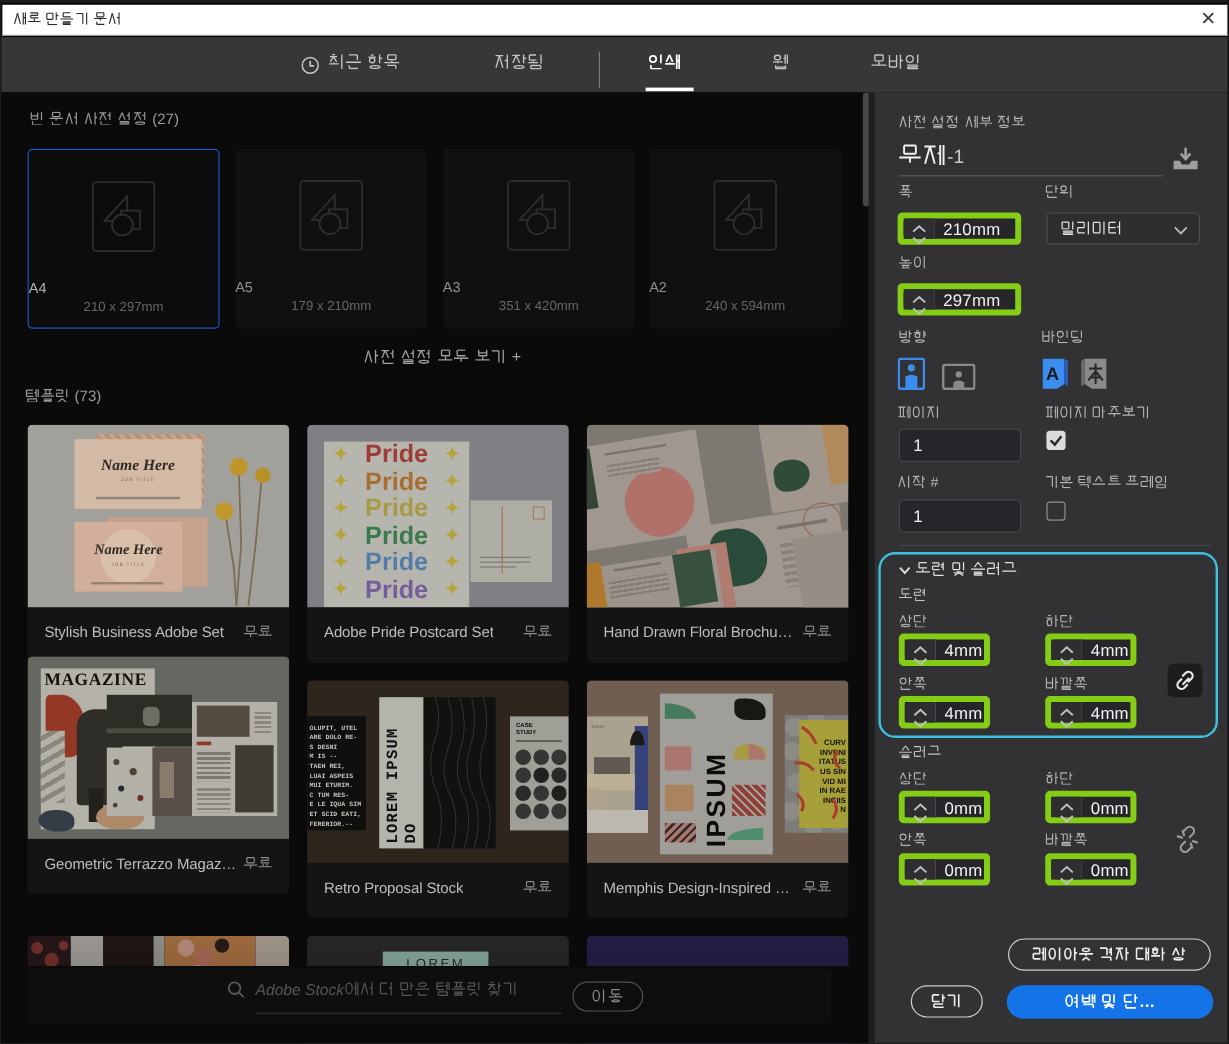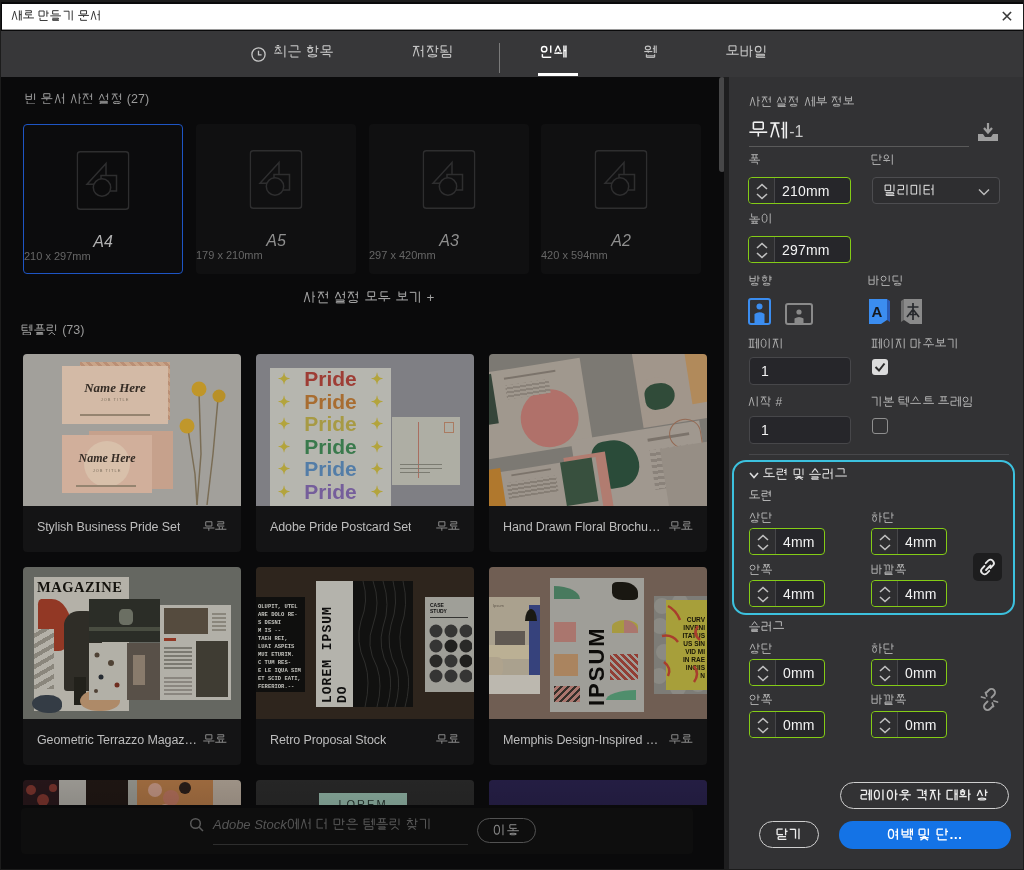--- a/index.html
+++ b/index.html
@@ -12,38 +12,38 @@
 #closex{position:absolute;right:7px;top:4px;width:18px;height:18px;color:#3a3a3a;font-size:16px;line-height:18px;text-align:center;font-weight:400;}
 
 #tabbar{position:absolute;left:0;top:29px;width:1024px;height:46px;background:#373739;}
 .tab{position:absolute;top:12.5px;font-size:14px;color:#c6c6c6;}
 
 #left{position:absolute;left:0;top:75px;width:723px;height:795px;background:#0a0a0b;}
 .slabel{position:absolute;color:#9b9b9b;font-size:12.5px;}
 .pcard{position:absolute;width:160px;height:150px;background:#101011;border-radius:4px;top:47px;}
 .pcard.sel{background:#0c0c0d;border:1.5px solid #1e55c4;}
 .pcard svg{position:absolute;left:50%;top:26px;transform:translateX(-50%);}
-.pname{position:absolute;width:100%;text-align:center;top:108px;font-size:16px;color:#8f8f8f;font-style:italic;}
+.pname{position:absolute;width:100%;top:108px;font-size:12px;color:#8f8f8f;}
 .pcard.sel .pname{color:#b2b2b2;}
-.pdim{position:absolute;width:100%;top:125px;font-size:11px;color:#666;}
+.pdim{position:absolute;width:100%;text-align:center;top:125px;font-size:11px;color:#666;}
 .tcard{position:absolute;width:218px;height:198px;background:#141415;border-radius:4px;overflow:hidden;}
 .timg{position:absolute;left:0;top:0;width:218px;height:152px;overflow:hidden;filter:blur(0.4px) saturate(0.95);}
 .timg::after{content:"";position:absolute;left:0;top:0;right:0;bottom:0;background:rgba(0,0,0,0.10);}
 .r3 .timg::after{background:linear-gradient(rgba(0,0,0,0.18),rgba(0,0,0,0.55));}
 .tcap{position:absolute;left:0;top:152px;width:218px;height:46px;}
 .ttitle{position:absolute;left:14px;top:14px;font-size:12.5px;color:#bdbdbd;white-space:nowrap;max-width:160px;overflow:hidden;text-overflow:ellipsis;letter-spacing:-0.1px;}
 .tfree{position:absolute;right:13px;top:14px;font-size:12.5px;color:#8a8a8a;}
 
 #searchwrap{position:absolute;left:0px;top:728px;width:723px;height:67px;background:#0a0a0b;}
 #searchbar{position:absolute;left:20px;top:3px;width:672px;height:46px;background:#0e0e0e;border-radius:4px;}
 
 #right{position:absolute;left:723px;top:75px;width:301px;height:795px;background:#323234;}
 .rlabel{position:absolute;color:#b3b3b3;font-size:12px;}
 .field{position:absolute;background:#26262a;border:1px solid #47474a;border-radius:4px;color:#f2f2f2;font-weight:normal;font-size:14px;}
-.stepfield{position:absolute;border:1px solid #84cc16;border-radius:4px;background:#26262a;}
+.stepfield{position:absolute;border:5px solid #84cc16;border-radius:4px;background:#26262a;}
 .stepper{position:absolute;left:0;top:0;height:100%;width:26px;background:#2e2e30;border-right:1px solid #47474a;border-radius:4px 0 0 4px;}
 .chev{position:absolute;left:0;width:100%;text-align:center;color:#c0c0c0;}
 .sval{position:absolute;left:33px;top:50%;transform:translateY(-50%);color:#f2f2f2;font-weight:normal;font-size:14px;letter-spacing:0.2px;}
 .pill{position:absolute;border:1.5px solid #cfcfcf;border-radius:14px;color:#ededed;text-align:center;}
 </style>
 </head>
 <body>
 <div id="app">
   <div id="titlebar">
       <span class="t k"><svg style="display:inline-block;vertical-align:-0.115em;margin-right:0.8999999999999999px" width="11.16" height="11.16" viewBox="0 0 100 100">
@@ -349,33 +349,33 @@
         <div class="pcard" style="left:368px">
           <svg width="53" height="59" viewBox="0 0 53 59">
             <g fill="#101011" stroke="#2e2e2f" stroke-width="1.5">
               <rect x="0.8" y="0.8" width="51.4" height="57.4" rx="3" fill="none"></rect>
               <path d="M29.5 12.5 L10.5 33.2 L29.5 33.2 Z"></path>
               <rect x="24.5" y="24.5" width="15.5" height="15.5"></rect>
               <circle cx="25.5" cy="36.5" r="8.7"></circle>
             </g>
           </svg>
           <div class="pname">A3</div>
-          <div class="pdim">297 x 420mm</div>
+          <div class="pdim">351 x 420mm</div>
         </div>
         <div class="pcard" style="left:540px">
           <svg width="53" height="59" viewBox="0 0 53 59">
             <g fill="#101011" stroke="#2e2e2f" stroke-width="1.5">
               <rect x="0.8" y="0.8" width="51.4" height="57.4" rx="3" fill="none"></rect>
               <path d="M29.5 12.5 L10.5 33.2 L29.5 33.2 Z"></path>
               <rect x="24.5" y="24.5" width="15.5" height="15.5"></rect>
               <circle cx="25.5" cy="36.5" r="8.7"></circle>
             </g>
           </svg>
           <div class="pname">A2</div>
-          <div class="pdim">420 x 594mm</div>
+          <div class="pdim">240 x 594mm</div>
         </div>
       </div>
 
     <span class="slabel k" style="left:302px;top:213px;font-size:13.5px;color:#a2a2a2"><svg style="display:inline-block;vertical-align:-0.115em;margin-right:1.0125px" width="12.555000000000001" height="12.555000000000001" viewBox="0 0 100 100">
           <g stroke="currentColor" stroke-linecap="butt">
             <line x1="32.0" y1="9.3" x2="10.2" y2="88.0" stroke-width="8.5"></line>
             <line x1="32.0" y1="9.3" x2="53.8" y2="88.0" stroke-width="8.5"></line>
             <line x1="79.5" y1="4.0" x2="79.5" y2="94.0" stroke-width="8.5"></line>
             <line x1="79.5" y1="41.8" x2="96.0" y2="41.8" stroke-width="8.5"></line>
           </g>
@@ -502,21 +502,21 @@
           <svg class="abs" style="left:150px;top:20px" width="60" height="132" viewBox="0 0 60 132">
             <path d="M26 18 L28 80 L24 131" stroke="#8a7a5e" stroke-width="1.5" fill="none"></path>
             <path d="M45 25 L40 80 L34 131" stroke="#8a7a5e" stroke-width="1.5" fill="none"></path>
             <path d="M15 55 L22 100 L24 131" stroke="#8a7a5e" stroke-width="1.5" fill="none"></path>
             <circle cx="26" cy="15" r="7.5" fill="#d9a827"></circle>
             <circle cx="46" cy="22" r="6.5" fill="#d0a126"></circle>
             <circle cx="14" cy="52" r="7.5" fill="#d9a92a"></circle>
           </svg>
         </div>
         <div class="tcap">
-            <span class="ttitle">Stylish Business Pride Set</span>
+            <span class="ttitle">Stylish Business Adobe Set</span>
             <span class="tfree k"><svg style="display:inline-block;vertical-align:-0.115em;margin-right:0.9375px" width="11.625" height="11.625" viewBox="0 0 100 100">
                 <g stroke="currentColor" stroke-linecap="butt">
                   <line x1="23.6" y1="6.5" x2="76.4" y2="6.5" stroke-width="8.5"></line>
                   <line x1="76.4" y1="6.5" x2="76.4" y2="43.5" stroke-width="8.5"></line>
                   <line x1="76.4" y1="43.5" x2="23.6" y2="43.5" stroke-width="8.5"></line>
                   <line x1="23.6" y1="43.5" x2="23.6" y2="6.5" stroke-width="8.5"></line>
                   <line x1="2.0" y1="60.2" x2="98.0" y2="60.2" stroke-width="8.5"></line>
                   <line x1="50.0" y1="60.2" x2="50.0" y2="84.0" stroke-width="8.5"></line>
                 </g>
               </svg><svg style="display:inline-block;vertical-align:-0.115em;margin-right:0.9375px" width="11.625" height="11.625" viewBox="0 0 100 100">
@@ -628,21 +628,21 @@
                   <line x1="23.6" y1="25.0" x2="23.6" y2="43.5" stroke-width="8.5"></line>
                   <line x1="23.6" y1="43.5" x2="80.0" y2="43.5" stroke-width="8.5"></line>
                   <line x1="36.6" y1="50.0" x2="36.6" y2="71.1" stroke-width="8.5"></line>
                   <line x1="63.4" y1="50.0" x2="63.4" y2="71.1" stroke-width="8.5"></line>
                   <line x1="2.0" y1="71.1" x2="98.0" y2="71.1" stroke-width="8.5"></line>
                 </g>
               </svg></span>
           </div>
       </div>
 
-      <div class="tcard" style="left:22px;top:490px">
+      <div class="tcard" style="left:22px;top:470px">
         <div class="timg" style="background:#71736d">
           <div class="abs" style="left:11px;top:10px;width:95px;height:134px;background:#c9c6bc">
             <div class="abs" style="left:3px;top:2px;width:92px;color:#17150f;font-family:'Liberation Serif',serif;font-weight:bold;font-size:14.5px;letter-spacing:0.5px">MAGAZINE</div>
             <div class="abs" style="left:4px;top:22px;width:34px;height:52px;background:#a83e28;border-radius:10% 60% 40% 30%"></div>
             <div class="abs" style="left:0px;top:52px;width:20px;height:60px;background:repeating-linear-gradient(-30deg,#9a968a 0 4px,#c9c6bc 4px 9px)"></div>
             <div class="abs" style="left:30px;top:34px;width:38px;height:80px;background:#35332c;border-radius:40% 40% 8% 8% / 18% 18% 4% 4%"></div>
             <div class="abs" style="left:40px;top:100px;width:12px;height:28px;background:#26251f"></div>
             <div class="abs" style="left:46px;top:112px;width:40px;height:22px;background:#c49a72;border-radius:60% 40% 50% 50%"></div>
             <div class="abs" style="left:-2px;top:118px;width:30px;height:18px;background:#3a434e;border-radius:50% 50% 40% 60%"></div>
           </div>

